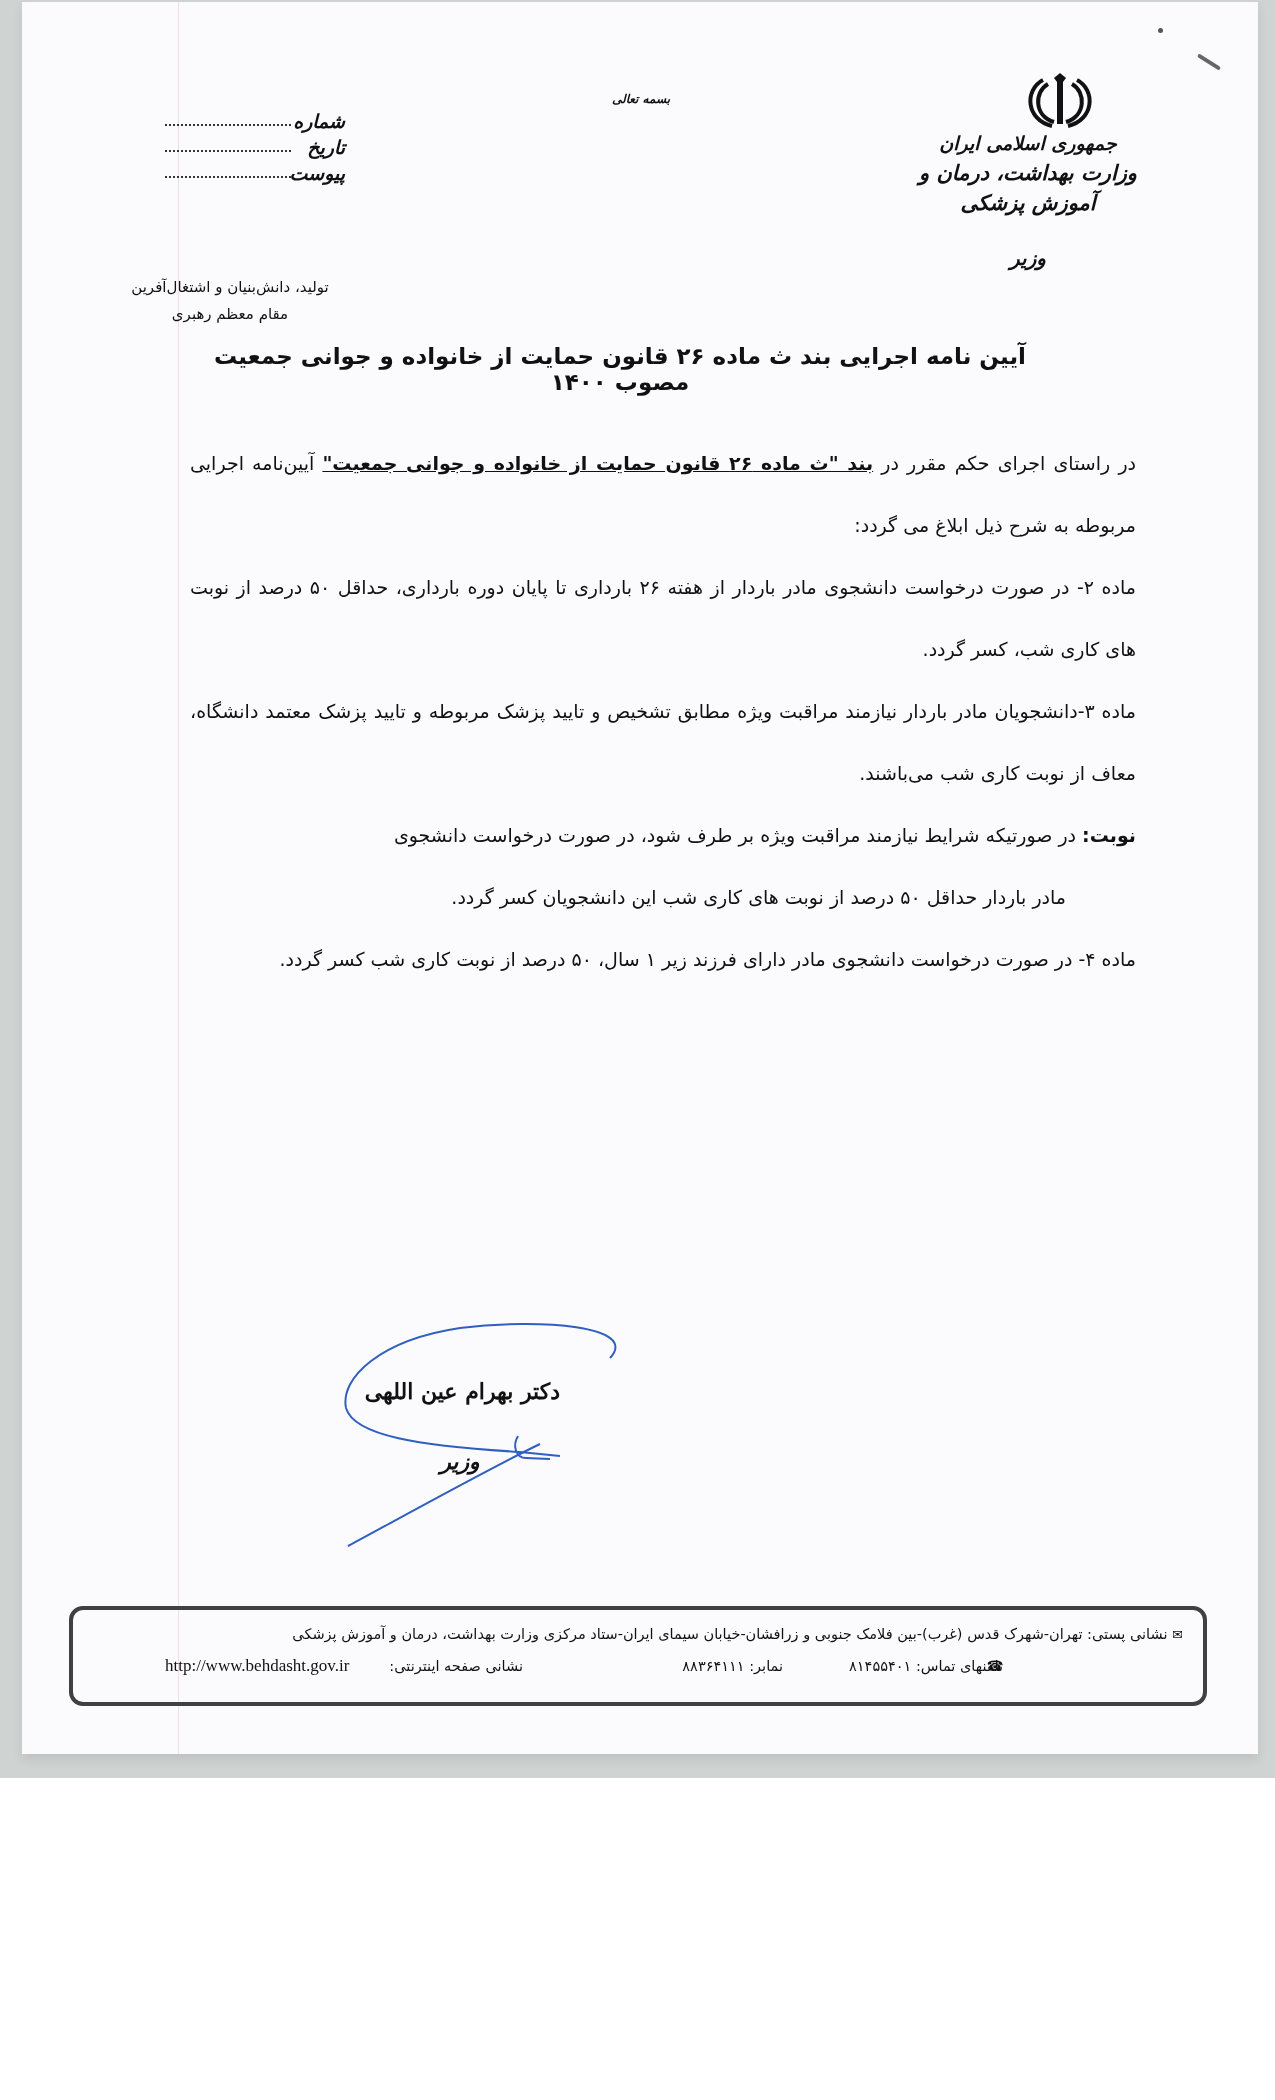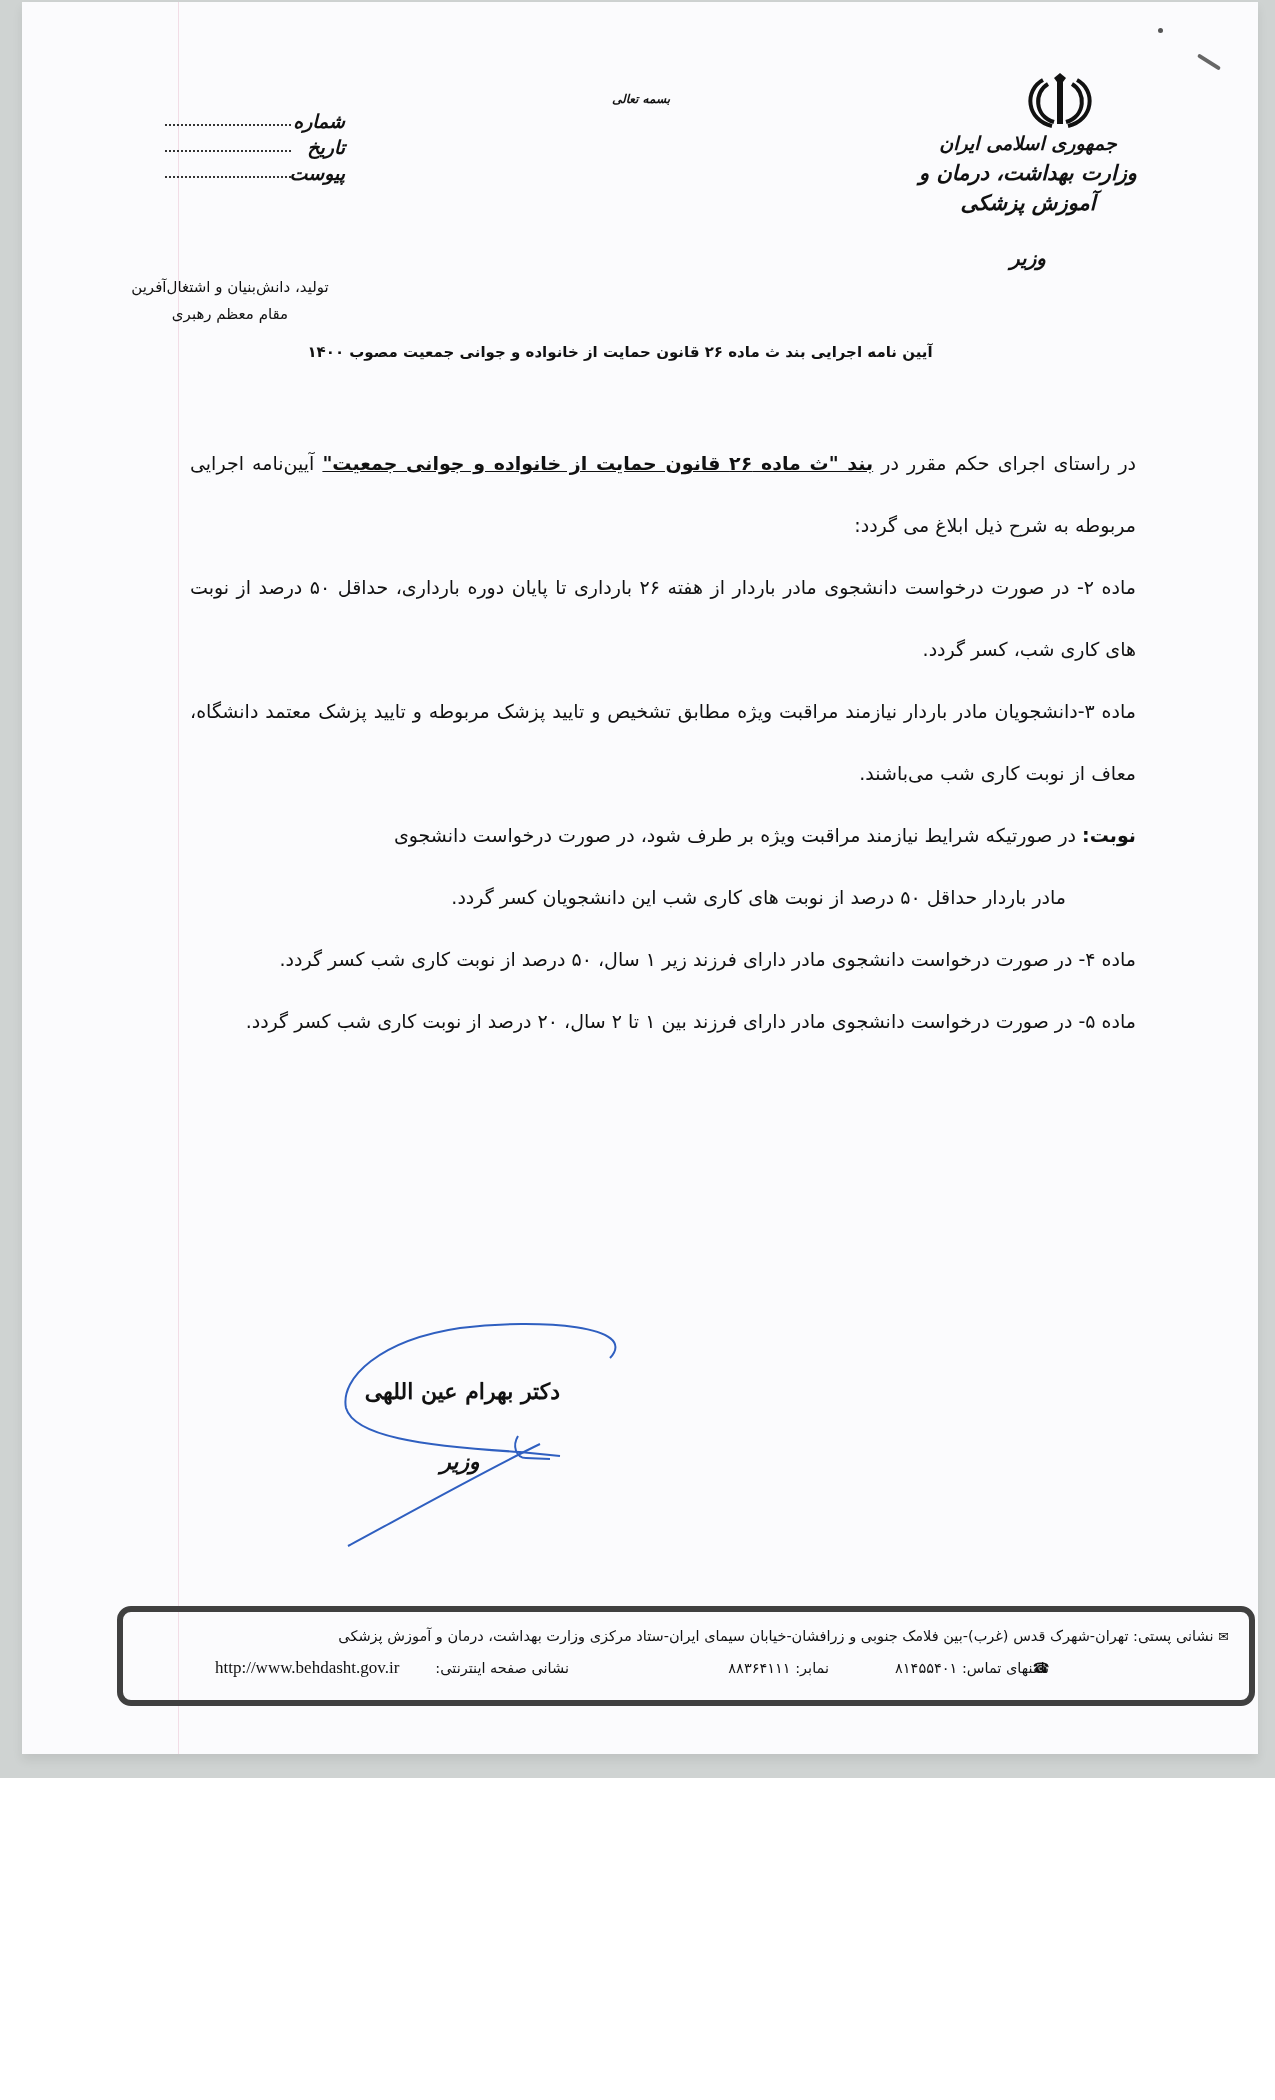--- a/index.html
+++ b/index.html
@@ -27,37 +27,37 @@
     
     .refs { position: absolute; left: 165px; top: 108px; width: 180px; }
     .ref-row { display: flex; align-items: flex-end; height: 26px; }
     .ref-label { font-family: Liberation Mono, monospace; font-style: italic; font-weight: bold;
                  font-size: 19px; width: 50px; text-align: right; direction: rtl; }
     .ref-dots { flex: 1; border-bottom: 2px dotted #333; height: 2px; margin-bottom: 8px; margin-right: 4px; }
     .slogan { position: absolute; left: 110px; top: 246px; width: 240px; text-align: center;
               font-size: 15px; line-height: 27px; margin-top: 28px; }
 
     .title { position: absolute; left: 200px; top: 343px; width: 840px; text-align: center;
-             font-size: 15px; font-weight: bold; }
+             font-size: 23px; font-weight: bold; }
 
     .body { position: absolute; left: 170px; top: 432px; width: 946px; font-size: 19px; margin-left: 20px; }
     .body p { margin: 0 0 0 0; line-height: 62px; text-align: justify; }
     .body p.ind { text-align: right; }
     .body .und { text-decoration: underline; font-weight: bold; }
     .body .bold { font-weight: bold; }
     .body .note-cont { padding-right: 70px; }
 
     .signature { position: absolute; left: 340px; top: 1318px; width: 300px; height: 240px; }
     .sig-name { position: absolute; left: 340px; top: 1378px; width: 220px; text-align: right;
                 font-family: "DejaVu Serif", serif; font-weight: bold; font-size: 22px; }
     .sig-role { position: absolute; left: 420px; top: 1448px; width: 80px; text-align: center;
                 font-family: "DejaVu Serif", serif; font-style: italic; font-weight: bold; font-size: 22px; }
 
     .footer { position: absolute; left: 69px; top: 1606px; width: 1138px; height: 100px;
-              border: 6px solid #404040; border-radius: 14px; box-sizing: border-box; margin-left: 48px; }
+              border: 4px solid #404040; border-radius: 14px; box-sizing: border-box; }
     .footer-addr { position: absolute; right: 20px; top: 16px; width: 1100px; font-size: 14.5px; text-align: right; }
     .footer-row2 { position: absolute; left: 20px; right: 20px; top: 48px; font-size: 14.5px; }
     .footer-row2 span { position: absolute; white-space: nowrap; }
     .f-phone { right: 180px; }
     .f-fax { right: 400px; }
     .f-web-label { right: 660px; }
     .f-web-url { left: 72px; font-family: "Liberation Serif", serif; font-size: 17px; top: -2px; }
     .icon-small { font-size: 13px; }
 
     .speck1 { position: absolute; left: 1158px; top: 28px; width: 5px; height: 5px; border-radius: 50%; background: #555; }
@@ -116,21 +116,20 @@
   <p>
     <span>در راستای اجرای حکم مقرر در </span><span class="und">بند "ث ماده ۲۶ قانون حمایت از خانواده و جوانی جمعیت"</span><span> آیین‌نامه اجرایی مربوطه به شرح ذیل ابلاغ می گردد:</span>
   </p>
   <p>ماده ۲- در صورت درخواست دانشجوی مادر باردار از هفته ۲۶ بارداری تا پایان دوره بارداری، حداقل ۵۰ درصد از نوبت های کاری شب، کسر گردد.</p>
   <p>ماده ۳-دانشجویان مادر باردار نیازمند مراقبت ویژه مطابق تشخیص و تایید پزشک مربوطه و تایید پزشک معتمد دانشگاه، معاف از نوبت کاری شب می‌باشند.</p>
   <p>
     <span class="bold">نوبت:</span><span> در صورتیکه شرایط نیازمند مراقبت ویژه بر طرف شود، در صورت درخواست دانشجوی</span>
   </p>
   <p class="note-cont ind">مادر باردار حداقل ۵۰ درصد از نوبت های کاری شب این دانشجویان کسر گردد.</p>
   <p>ماده ۴- در صورت درخواست دانشجوی مادر دارای فرزند زیر ۱ سال، ۵۰ درصد از نوبت کاری شب کسر گردد.</p>
-  <p>ماده ۵- در صورت درخواست دانشجوی مادر دارای فرزند بین ۱ تا ۲ سال، ۲۰ درصد از نوبت کاری شب کسر گردد.</p>
 </div>
 
 <svg class="signature" viewBox="0 0 300 240">
   <g fill="none" stroke="#2f5fc0" stroke-width="2">
     <path d="M270 40 C300 8 200 0 120 10 C40 22 0 60 6 90 C14 118 80 128 180 134 L220 138"></path>
     <path d="M178 118 C172 128 176 140 186 140 L210 141"></path>
     <path d="M200 126 C150 150 60 200 8 228"></path>
   </g>
 </svg>
 <div class="sig-name rtl">دکتر بهرام عین اللهی</div>

